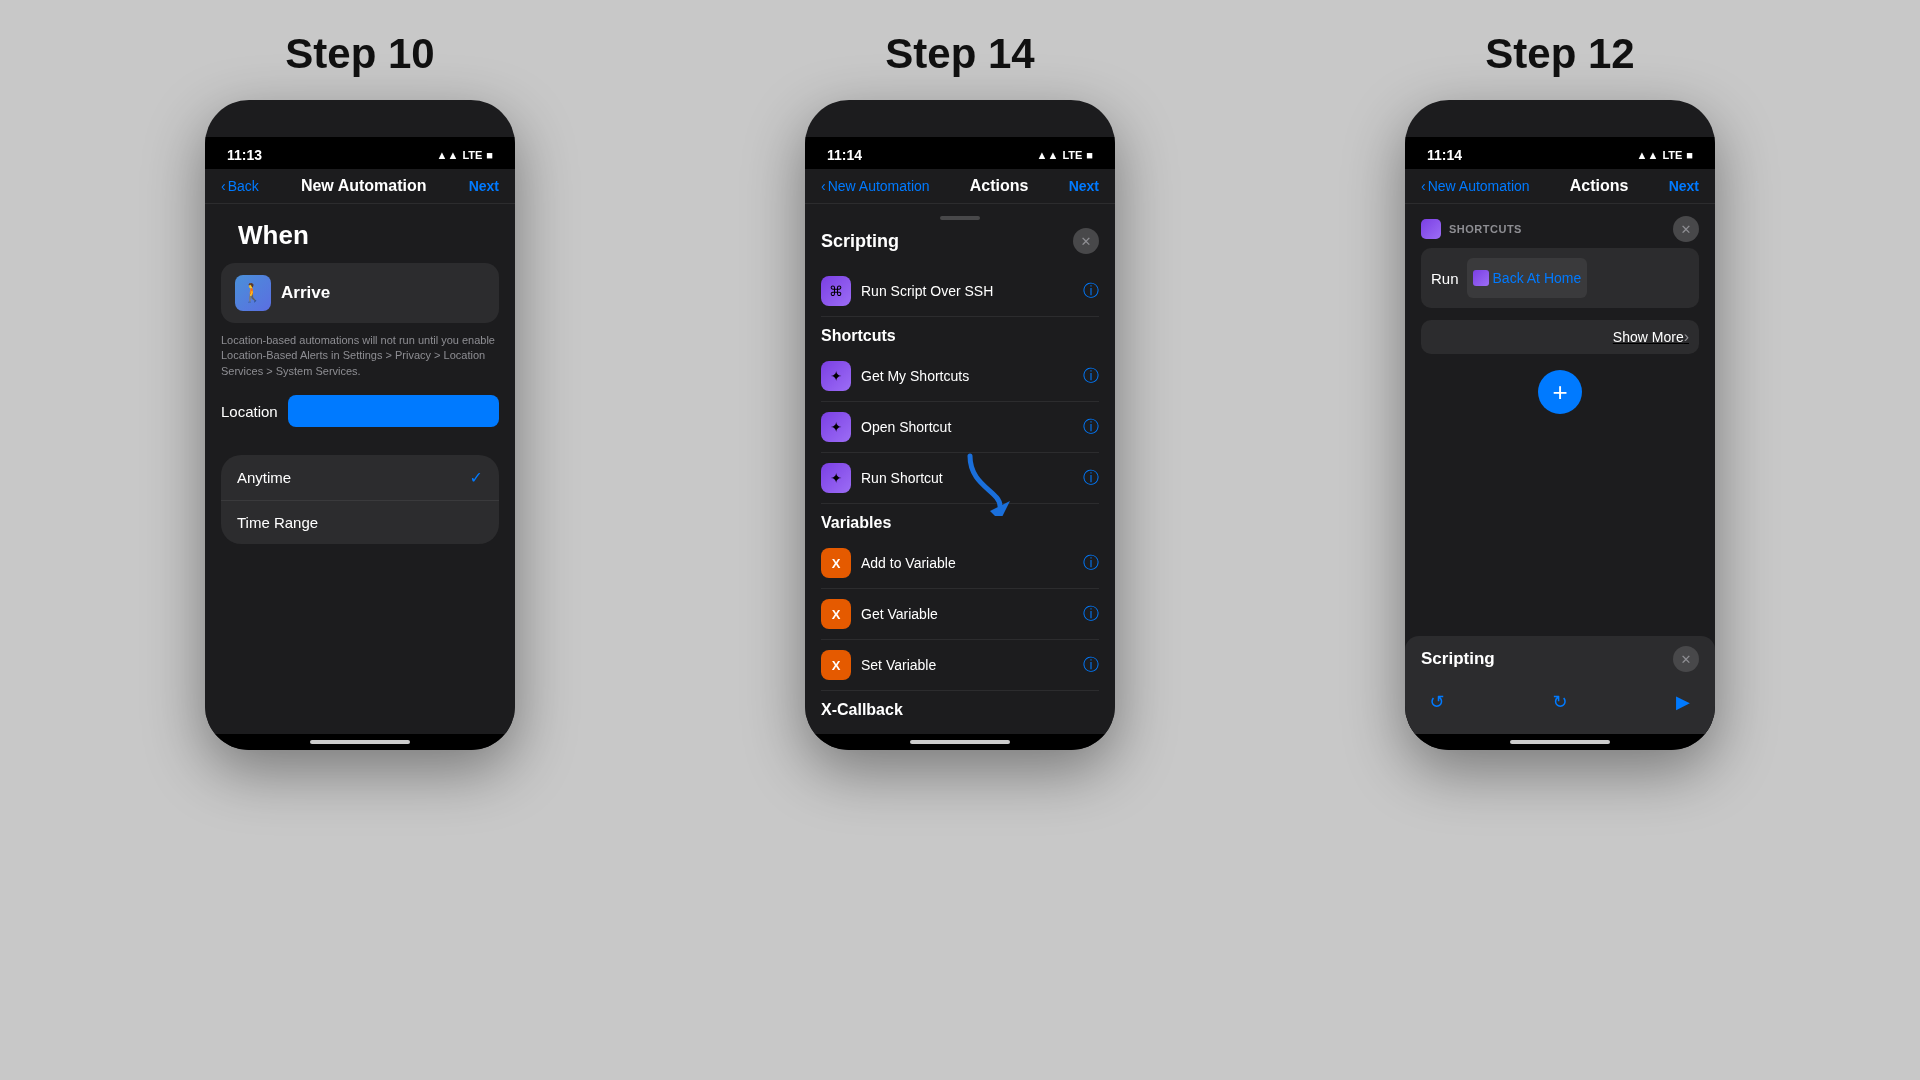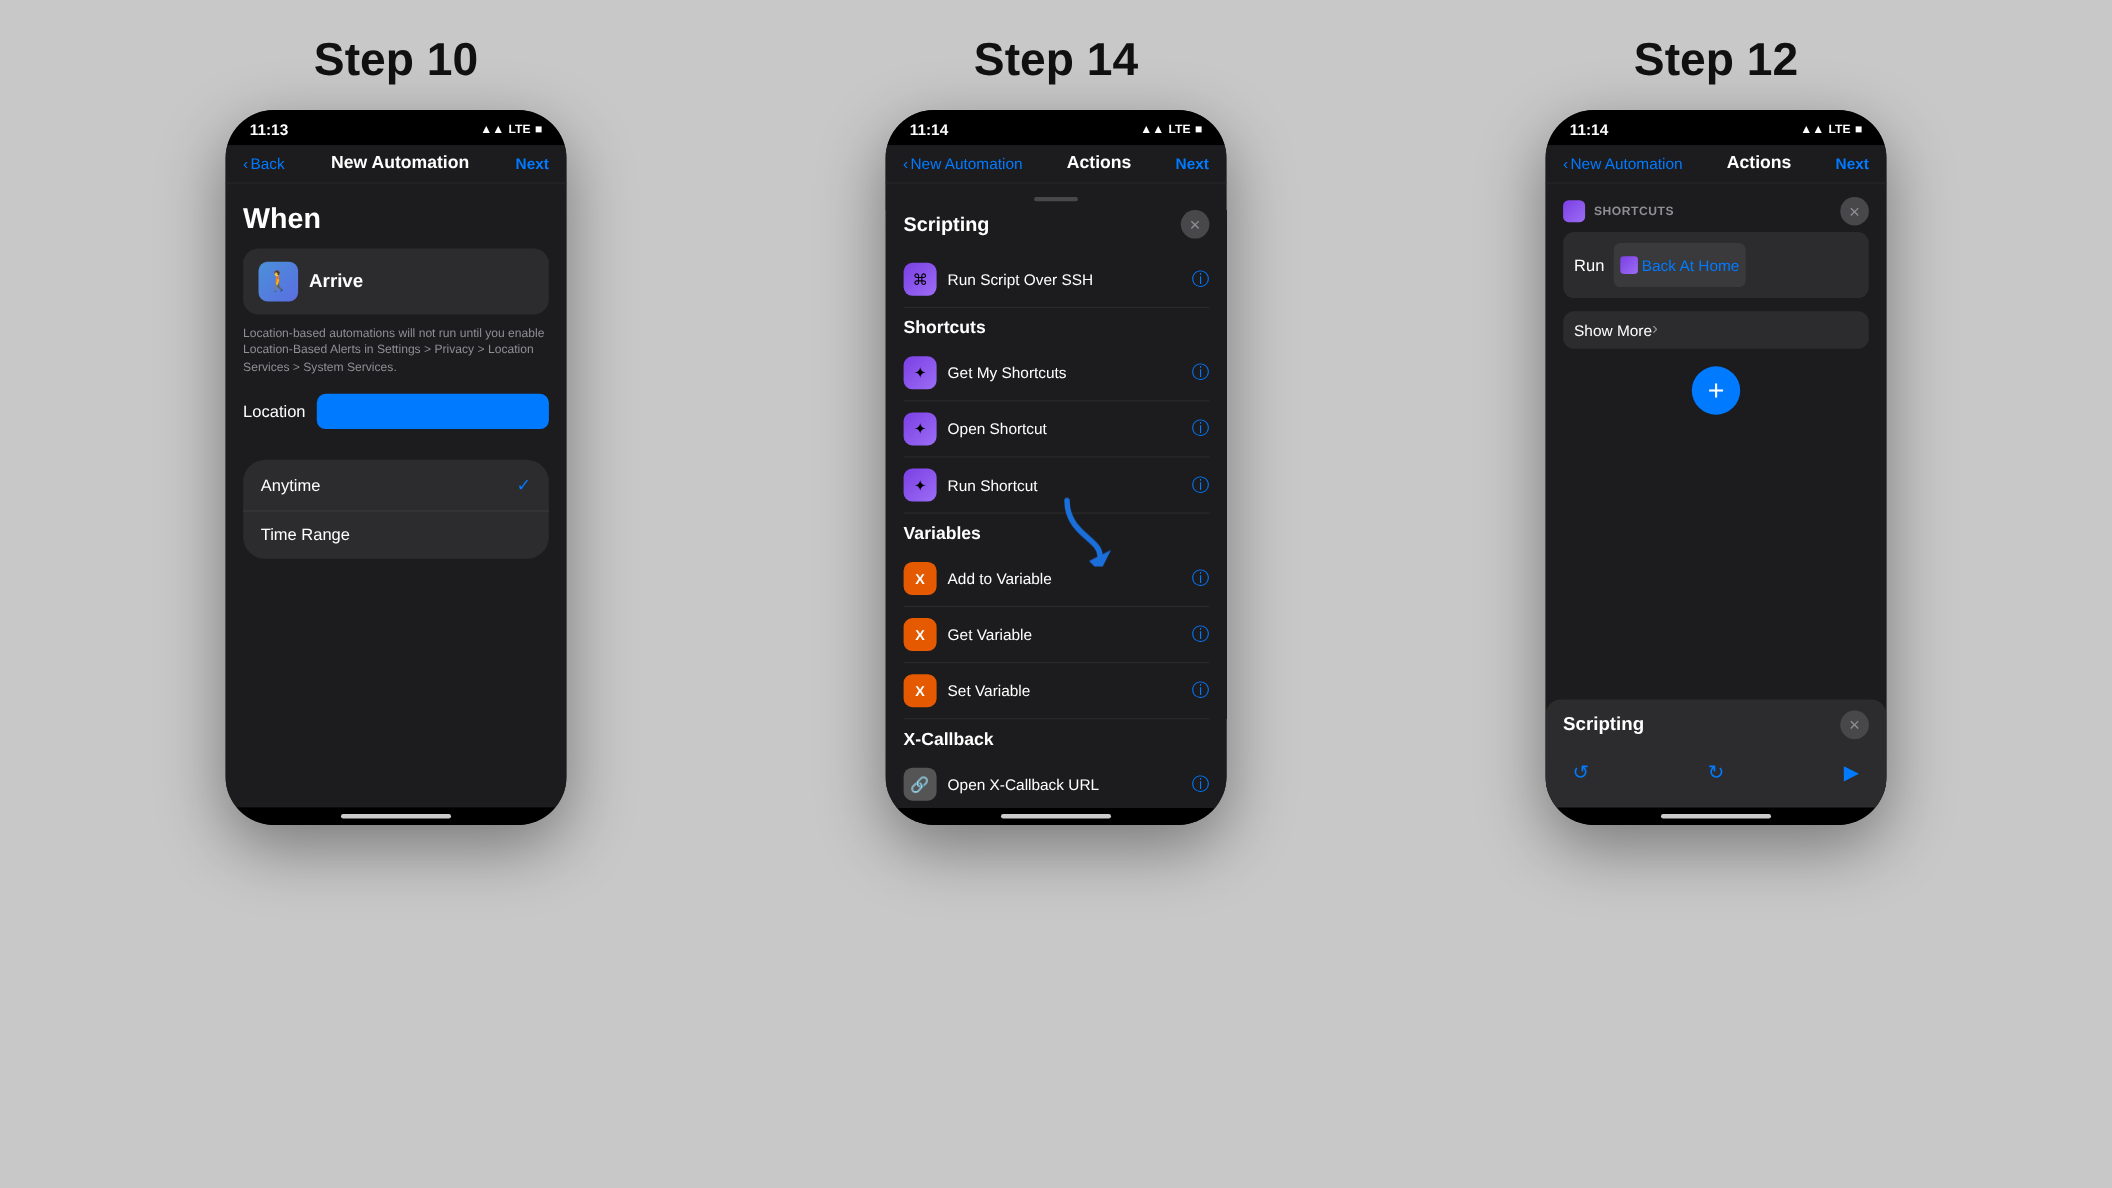--- a/index.html
+++ b/index.html
@@ -44,20 +44,21 @@
     
     .status-bar {
       background: #000;
       display: flex;
       justify-content: space-between;
       padding: 10px 22px 6px;
       color: #fff;
       font-size: 13px;
       font-weight: 600;
       flex-shrink: 0;
+      margin-top: 37px;
     }
     .status-bar .time { font-weight: 700; font-size: 14px; }
     .status-bar .icons { display: flex; align-items: center; gap: 4px; font-size: 11px; }
 
     
     .nav-bar {
       background: #1c1c1e;
       display: flex;
       align-items: center;
       justify-content: space-between;
@@ -92,20 +93,21 @@
 
     
     .when-section {
       padding: 16px;
     }
     .when-label {
       color: #fff;
       font-size: 26px;
       font-weight: 700;
       margin-bottom: 12px;
+      margin-left: 17px;
     }
     .arrive-card {
       background: #2c2c2e;
       border-radius: 14px;
       padding: 12px 14px;
       margin-bottom: 10px;
       display: flex;
       align-items: center;
       gap: 10px;
     }
@@ -273,25 +275,26 @@
     .shortcut-icon-tiny {
       width: 16px;
       height: 16px;
       background: linear-gradient(135deg, #7b3fe4, #9c6df5);
       border-radius: 3px;
     }
     .shortcut-name { color: #007aff; font-size: 14px; }
     .show-more-row {
       display: flex;
       align-items: center;
-      justify-content: flex-start;
+      justify-content: flex-end;
       padding: 8px 10px;
       background: #2c2c2e;
       border-radius: 10px;
       margin-bottom: 16px;
+      text-decoration: underline;
     }
     .show-more-text { color: #fff; font-size: 14px; }
     .show-more-chevron { color: #8e8e93; }
     .add-btn {
       width: 44px;
       height: 44px;
       background: #007aff;
       border-radius: 50%;
       display: flex;
       align-items: center;

